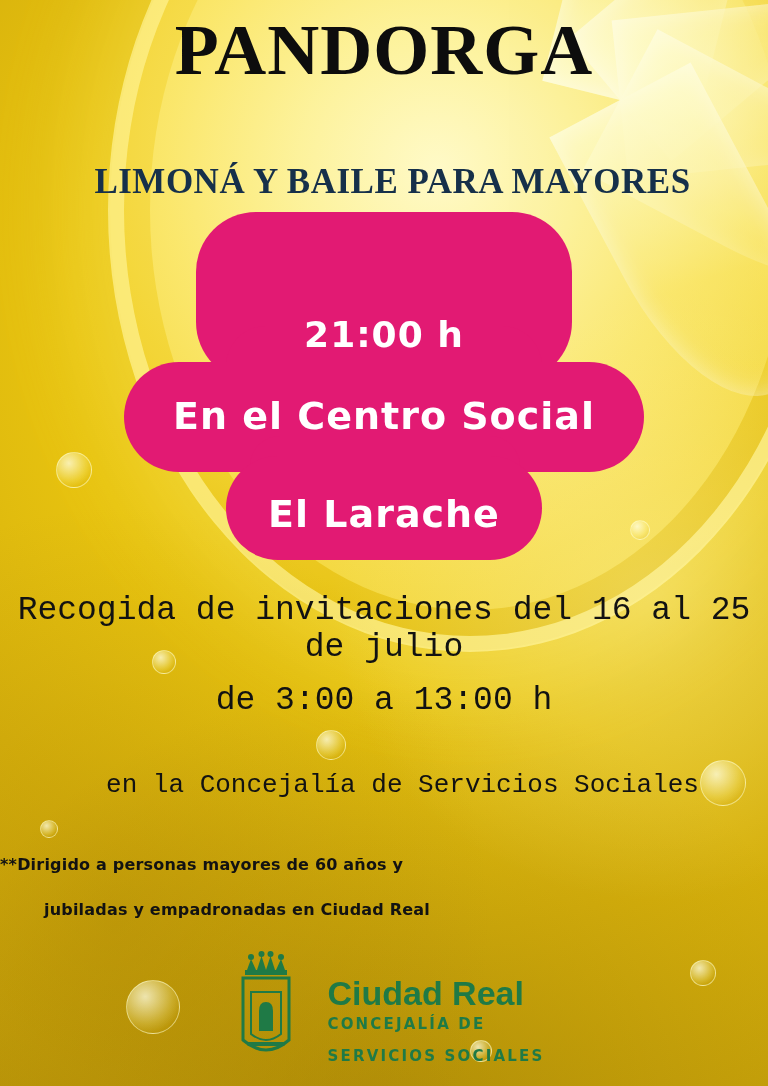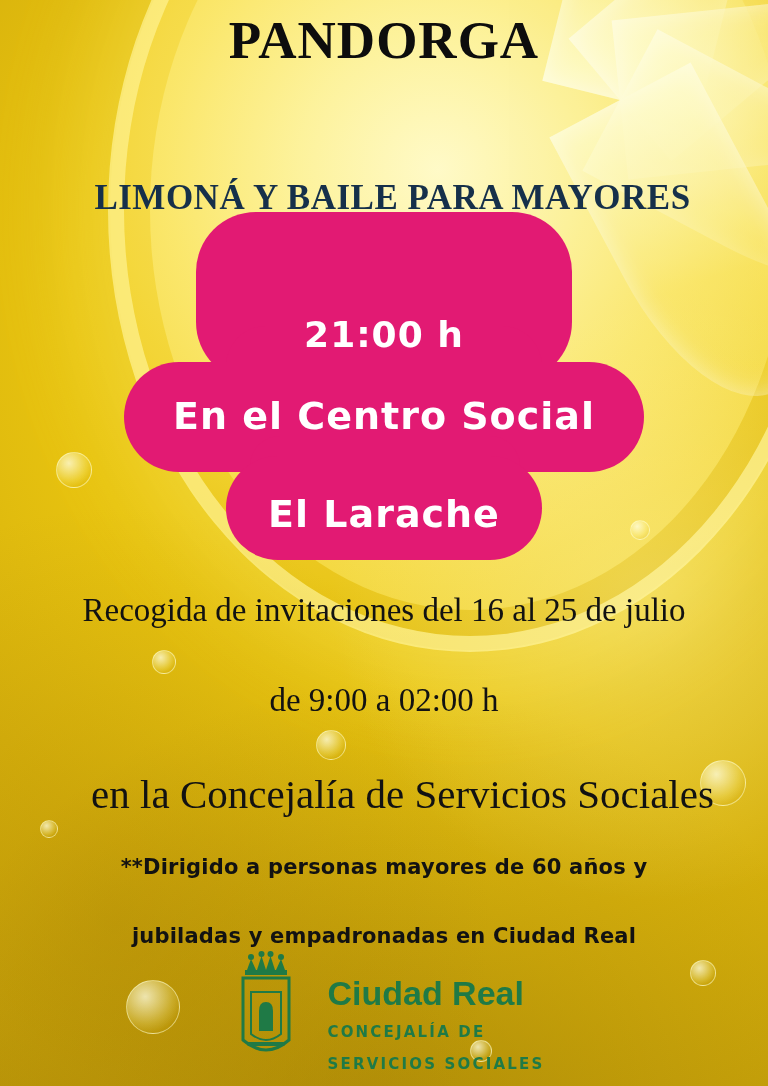--- a/index.html
+++ b/index.html
@@ -78,35 +78,34 @@
     border: 1px solid rgba(255,255,210,0.55);
   }
   
   .content { position: relative; z-index: 5; width: 100%; height: 100%; }
   .title {
     position: absolute;
     top: 14px; left: 0; right: 0;
     text-align: center;
     font-family: "Liberation Serif", serif;
     font-weight: bold;
-    font-size: 53px;
+    font-size: 72px;
     letter-spacing: 1px;
     color: #0d0d0d;
     line-height: 1;
   }
   .subtitle {
     position: absolute;
     top: 162px; left: 17px; right: 0;
     text-align: center;
     font-family: "Liberation Serif", serif;
     font-weight: bold;
     font-size: 35px;
     letter-spacing: 0.5px;
     color: #16304a;
-    margin-top: 16px;
   }
   
   .blob-wrap { position: absolute; top: 206px; left: 0; right: 0; height: 360px; }
   .blob {
     position: absolute;
     background: #e21a73;
   }
   .blob.b-top { left: 196px; top: 6px; width: 376px; height: 170px; border-radius: 60px; }
   .blob.b-mid { left: 124px; top: 156px; width: 520px; height: 110px; border-radius: 55px; }
   .blob.b-bot { left: 226px; top: 250px; width: 316px; height: 104px; border-radius: 52px; }
@@ -123,38 +122,37 @@
   }
   .blob-date { top: 18px; font-size: 40px; }
   .blob-time { top: 108px; font-size: 36px; }
   .blob-place1 { top: 188px; font-size: 38px; }
   .blob-place2 { top: 286px; font-size: 38px; }
   .info {
     position: absolute;
     left: 0; right: 0;
     text-align: center;
     color: #121212;
-    font-family: Liberation Serif, serif;
+    font-family: Liberation Mono, monospace;
     font-weight: 500;
   }
   .info-1 { top: 592px; font-size: 33px; }
   .info-2 { top: 682px; font-size: 33px; }
-  .info-3 { top: 770px; font-size: 41px; padding-left: 37px; }
+  .info-3 { top: 770px; font-size: 26px; padding-left: 37px; }
   .note {
     position: absolute;
     left: 0; right: 0;
-    text-align: center;
     color: #121212;
     font-family: "DejaVu Sans", sans-serif;
     font-weight: bold;
-    font-size: 21px;
+    font-size: 16px;
     letter-spacing: 0.2px;
   }
   .note-1 { top: 855px; }
-  .note-2 { top: 924px; }
+  .note-2 { top: 900px; padding-left: 44px; }
   
   .footer { position: absolute; left: 0; right: 0; top: 948px; height: 130px; }
   .logo-row {
     position: absolute; left: 0; right: 0; top: 0;
     display: flex; justify-content: center; align-items: flex-start; gap: 18px;
   }
   .shield-wrap { width: 86px; height: 120px; position: relative; }
   .logo-text { padding-top: 28px; }
   .logo-name {
     font-family: Liberation Sans, sans-serif;
@@ -163,21 +161,21 @@
     color: #1f7a46;
     line-height: 1;
   }
   .logo-sub {
     font-family: "DejaVu Sans", sans-serif;
     font-weight: bold;
     font-size: 15px;
     letter-spacing: 2.2px;
     color: #1f7a46;
     line-height: 1.35;
-    margin-top: 12px;
+    margin-top: 4px;
   }
 </style>
 </head>
 <body>
 
 <div class="poster">
 
   <div class="bg-art">
     <div class="lemon-outer"></div>
     <div class="lemon-inner">
@@ -213,21 +211,21 @@
       <div class="blob b-mid"></div>
       <div class="blob b-link2"></div>
       <div class="blob b-bot"></div>
 
       <div class="blob-text blob-time">21:00 h</div>
       <div class="blob-text blob-place1">En el Centro Social</div>
       <div class="blob-text blob-place2">El Larache</div>
     </div>
 
     <div class="info info-1">Recogida de invitaciones del 16 al 25 de julio</div>
-    <div class="info info-2">de 9:00 a 02:00 h</div>
+    <div class="info info-2">de 3:00 a 13:00 h</div>
     <div class="info info-3">en la Concejalía de Servicios Sociales</div>
 
     <div class="note note-1">**Dirigido a personas mayores de 60 años y</div>
     <div class="note note-2">jubiladas y empadronadas en Ciudad Real</div>
 
     <div class="footer">
       <div class="logo-row">
         <div class="shield-wrap">
           <svg width="86" height="120" viewBox="0 0 86 120" xmlns="http://www.w3.org/2000/svg">
             <g fill="none" stroke="#1f7a46" stroke-width="3">

